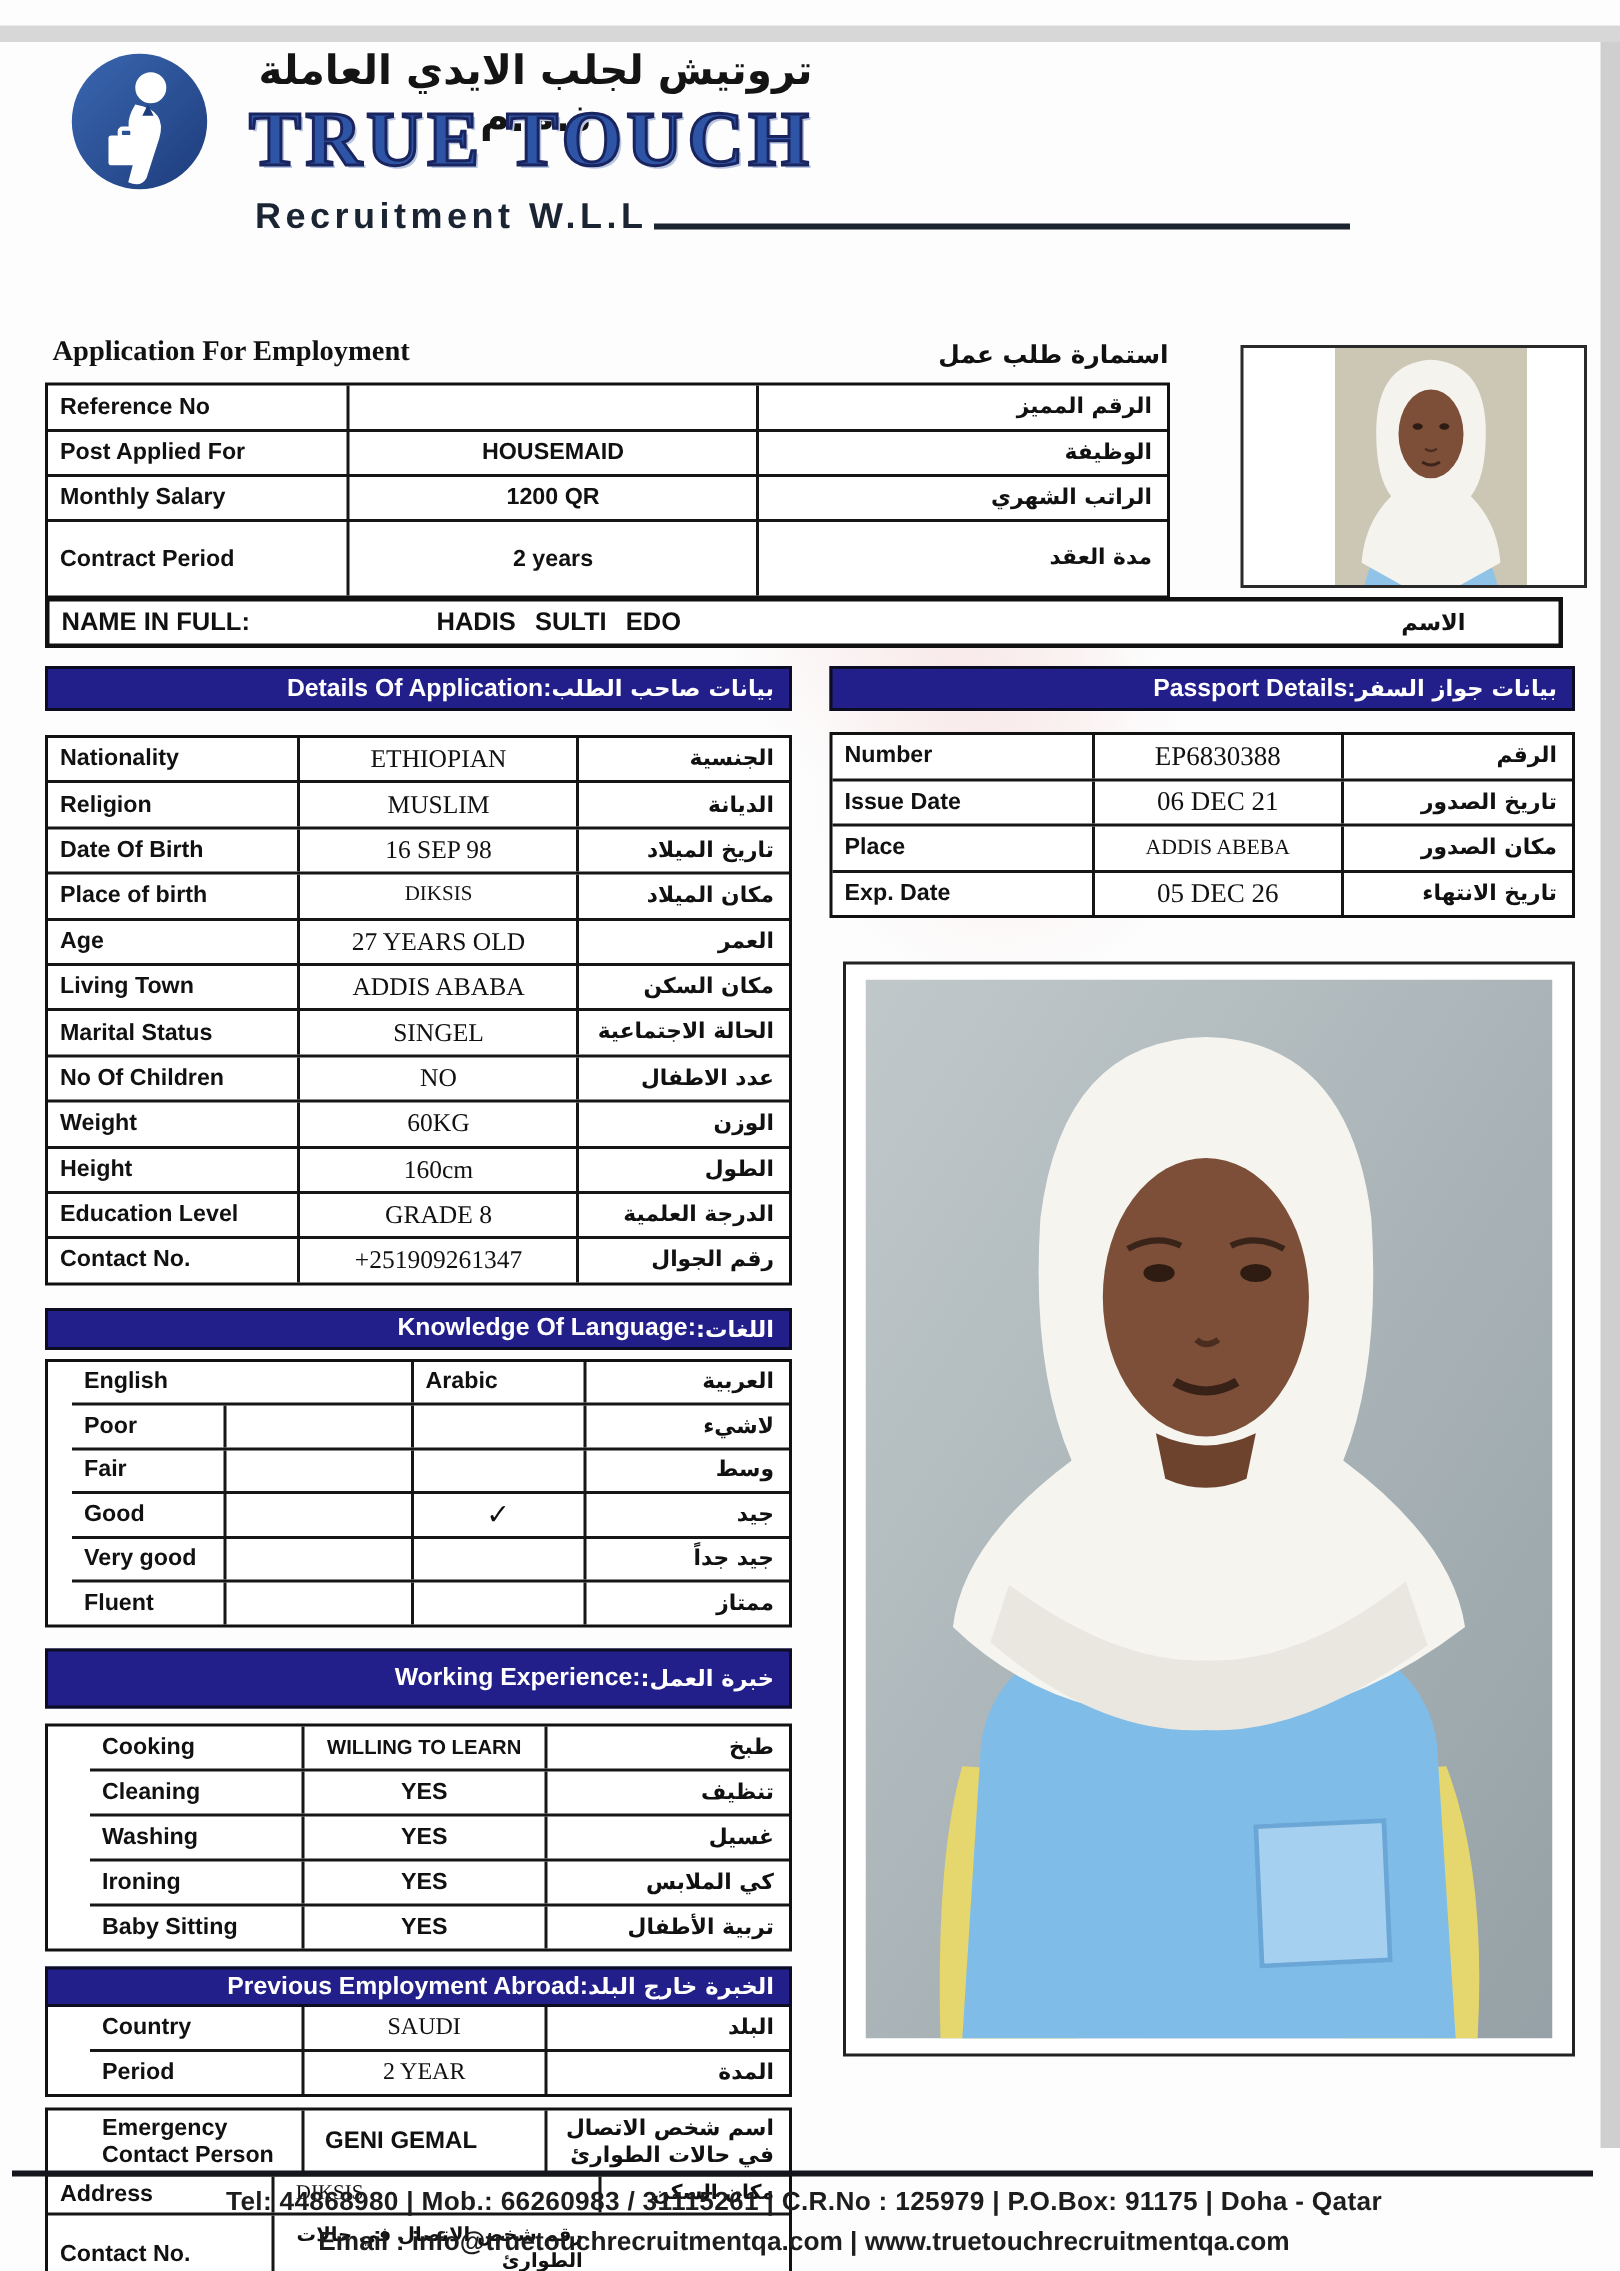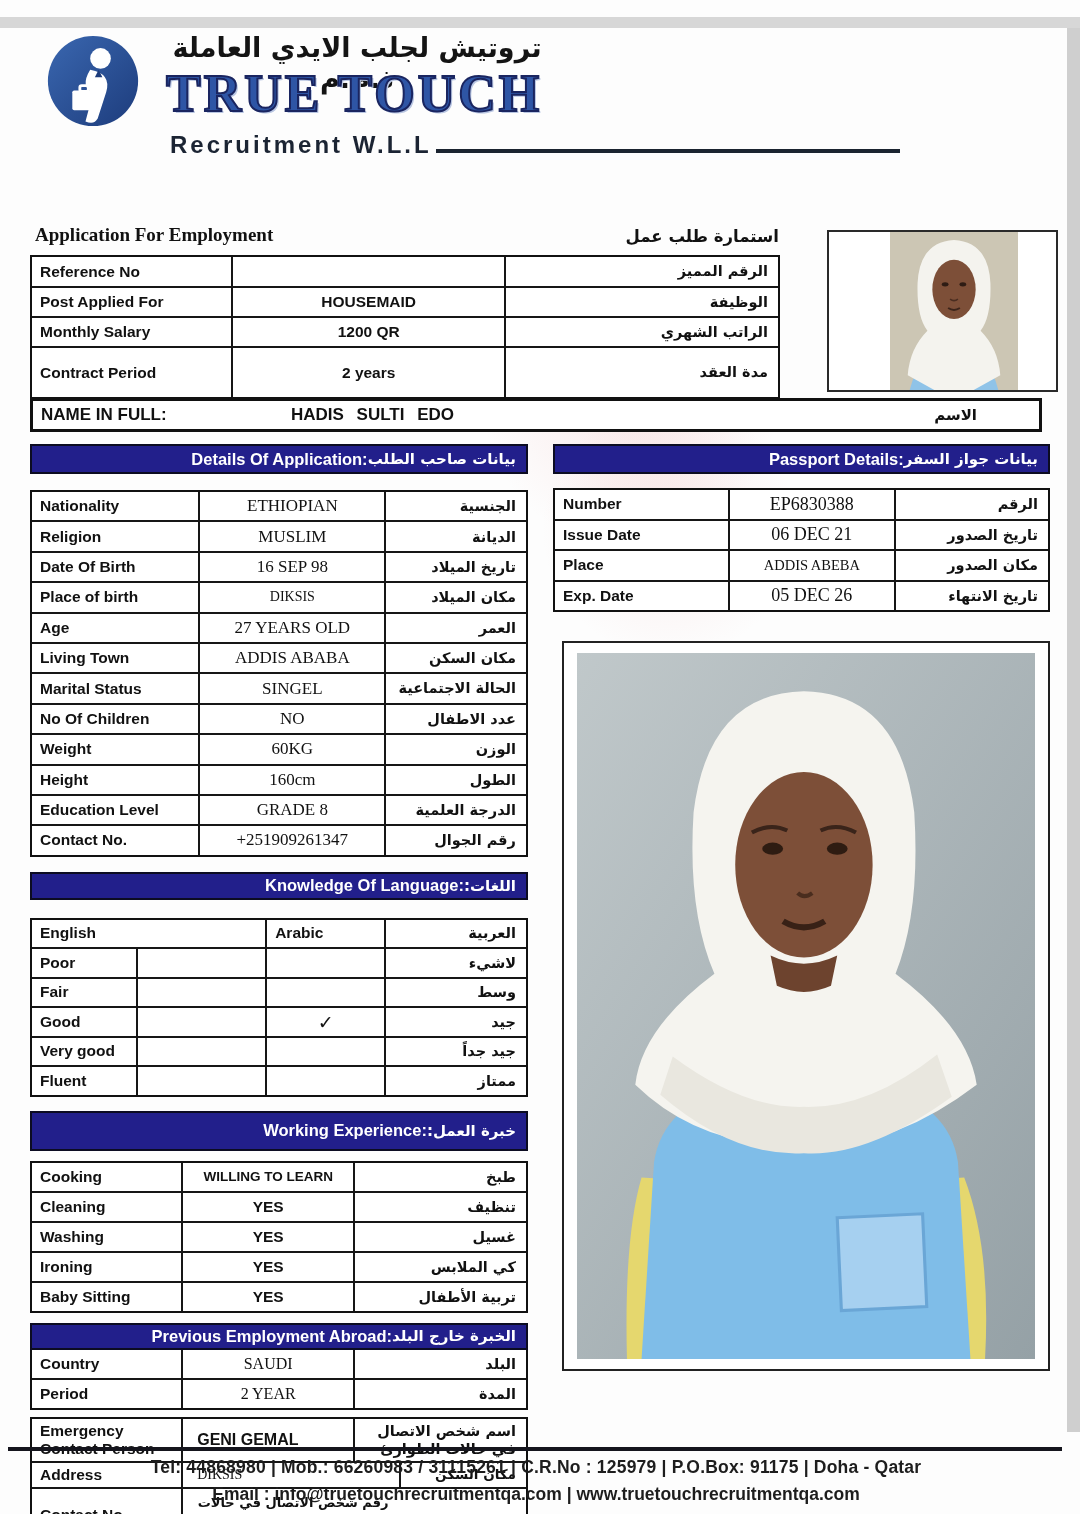--- a/index.html
+++ b/index.html
@@ -64,25 +64,25 @@
   .name-row .nv{font-weight:bold;font-size:17px;word-spacing:8px;}
   .name-row .na{margin-left:auto;padding-right:62px;direction:rtl;
                 font-family:"DejaVu Sans",sans-serif;font-weight:bold;font-size:15px;}
 
   .col-left{position:absolute;left:30px;top:444px;width:498px;}
   .col-right{position:absolute;left:553px;top:444px;width:497px;}
   .col-left .bar,.col-right .bar{height:30px;justify-content:flex-end;}
 
   .det-tbl{margin-top:16px;}
   .det-tbl .trow{grid-template-columns:33.7% 37.6% 28.7%;}
-  .lang-tbl{margin-top:18px;}
+  .lang-tbl{margin-top:6px;padding-left:16px;}
   .lang-tbl .trow.hdr{grid-template-columns:47.2% 24.1% 28.7%;}
   .lang-tbl .trow.std{grid-template-columns:21.1% 26.1% 24.1% 28.7%;}
   .chk{justify-content:center;font-size:19px;font-weight:bold;font-family:"DejaVu Sans",sans-serif;}
-  .work-tbl .trow,.prev-tbl .trow,.em-r1{grid-template-columns:30.2% 34.8% 35%;}
+  .work-tbl .trow,.prev-tbl .trow,.em-r1{grid-template-columns:30.2% 34.8% 35%;margin-left:28px;}
   .em-r23{grid-template-columns:30.2% 44% 25.8%;}
   .mt15{margin-top:15px;} .mt14{margin-top:14px;} .mt10{margin-top:10px;} .mt7{margin-top:7px;} .mt0{margin-top:0;}
   .lab2{font-weight:bold;font-size:15.5px;padding-left:8px;line-height:1.15;}
   .vleft{font-family:"Liberation Serif",serif;font-size:16px;padding-left:14px;}
   .vleftb{font-weight:bold;font-size:16px;padding-left:14px;}
 
   .pass-tbl{margin-top:14px;}
   .pass-tbl .trow{grid-template-columns:35% 33.8% 31.2%;}
 
   .photo-main-frame{position:absolute;left:562px;top:641px;width:488px;height:730px;

